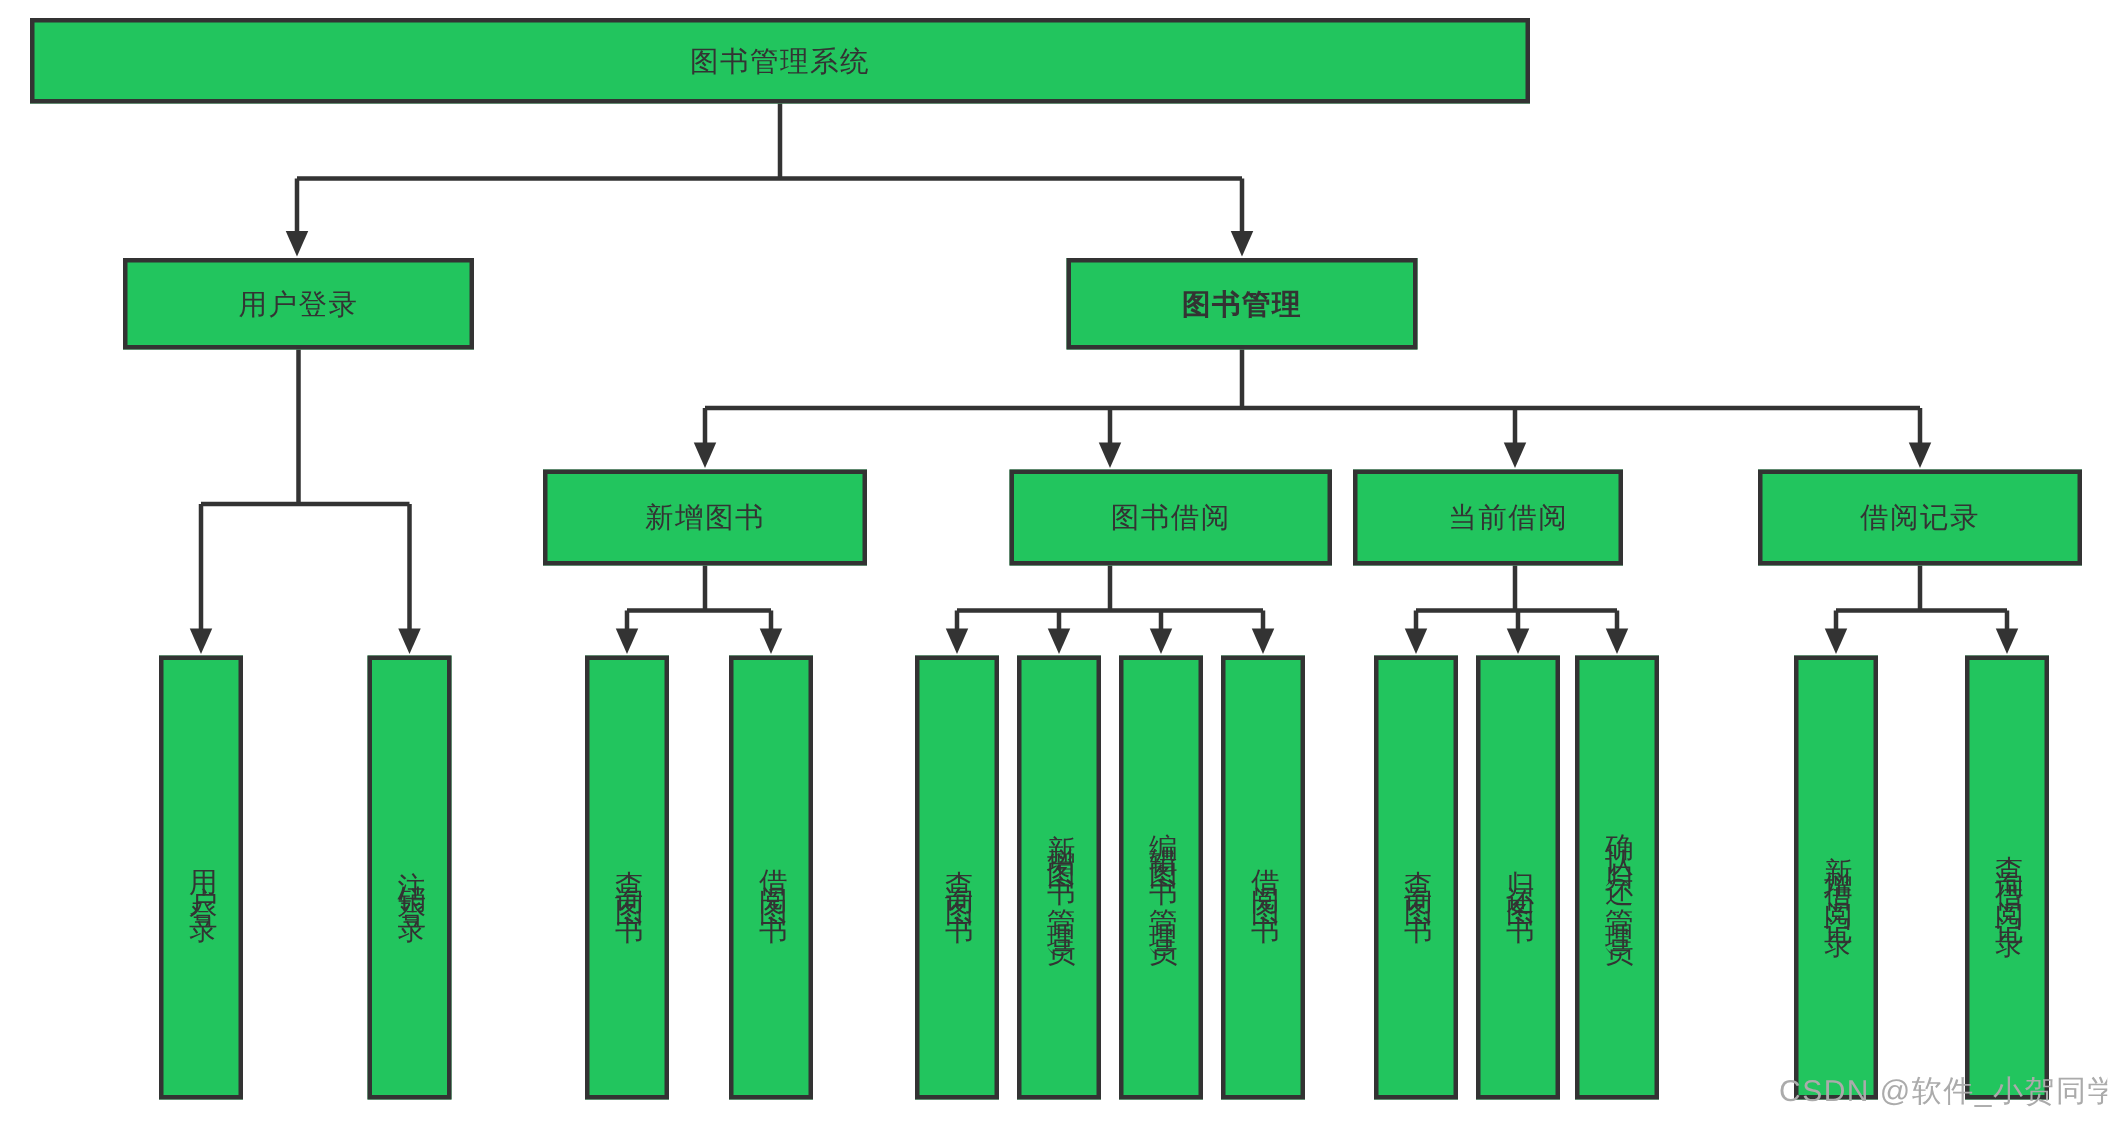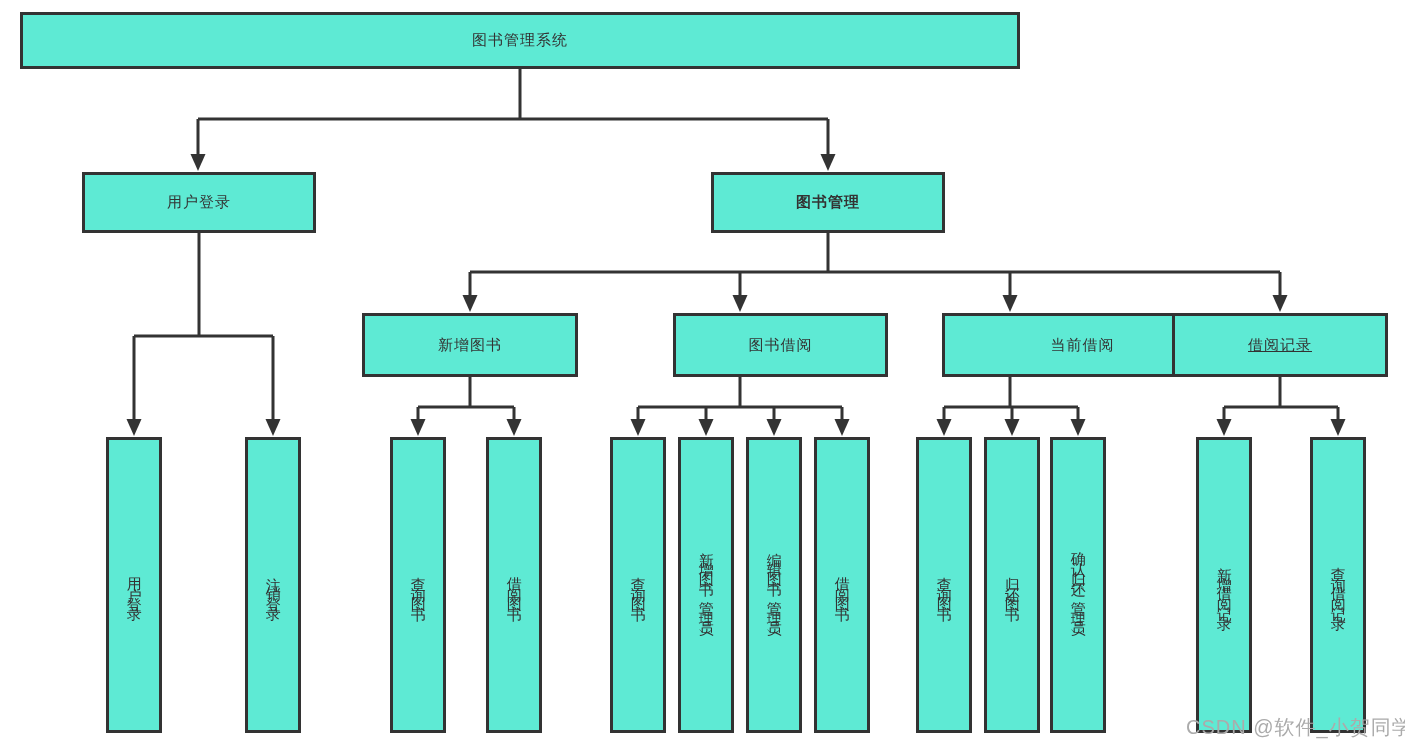--- a/index.html
+++ b/index.html
@@ -6,26 +6,26 @@
   .canvas {
     position:relative;
     width:1405px; height:747px;
     background:#ffffff;
     font-family:"Liberation Sans","DejaVu Sans",sans-serif;
     overflow:hidden;
   }
   .connectors { position:absolute; left:0; top:0; width:1405px; height:747px; }
   .box {
     position:absolute;
-    background:#5eead4;
+    background:#22c55e;
     border:3px solid #333333;
     box-sizing:border-box;
     display:flex; align-items:center; justify-content:center;
     color:#333333;
-    font-size:15px;
+    font-size:19px;
     letter-spacing:1px;
     z-index:2;
   }
   .vbox .vtext {
     writing-mode:vertical-rl;
     text-orientation:mixed;
     letter-spacing:10px;
     line-height:1.1;
     white-space:nowrap;
   }
@@ -77,22 +77,22 @@
     </g>
   </svg>
 
   <div class="box" style="left:20px; top:12px; width:1000px; height:57px;">图书管理系统</div>
 
   <div class="box" style="left:82px; top:172px; width:234px; height:61px;">用户登录</div>
   <div class="box" style="left:711px; top:172px; width:234px; height:61px;font-weight:bold;">图书管理</div>
 
   <div class="box" style="left:362px; top:313px; width:216px; height:64px;">新增图书</div>
   <div class="box" style="left:633px; top:313px; width:215px; height:64px;margin-left:40px;">图书借阅</div>
-  <div class="box" style="left:942px; top:313px; width:254px; height:64px;padding-left:27px;">当前借阅</div>
-  <div class="box" style="left:1172px; top:313px; width:216px; height:64px;text-decoration:underline;">借阅记录</div>
+  <div class="box" style="left:902px; top:313px; width:180px; height:64px;padding-left:27px;">当前借阅</div>
+  <div class="box" style="left:1172px; top:313px; width:216px; height:64px;">借阅记录</div>
 
   <div class="box vbox" style="left:106px; top:437px; width:56px; height:296px;">
     <span class="vtext">用户登录</span>
   </div>
   <div class="box vbox" style="left:245px; top:437px; width:56px; height:296px;">
     <span class="vtext">注销登录</span>
   </div>
 
   <div class="box vbox" style="left:390px; top:437px; width:56px; height:296px;">
     <span class="vtext">查询图书</span>

